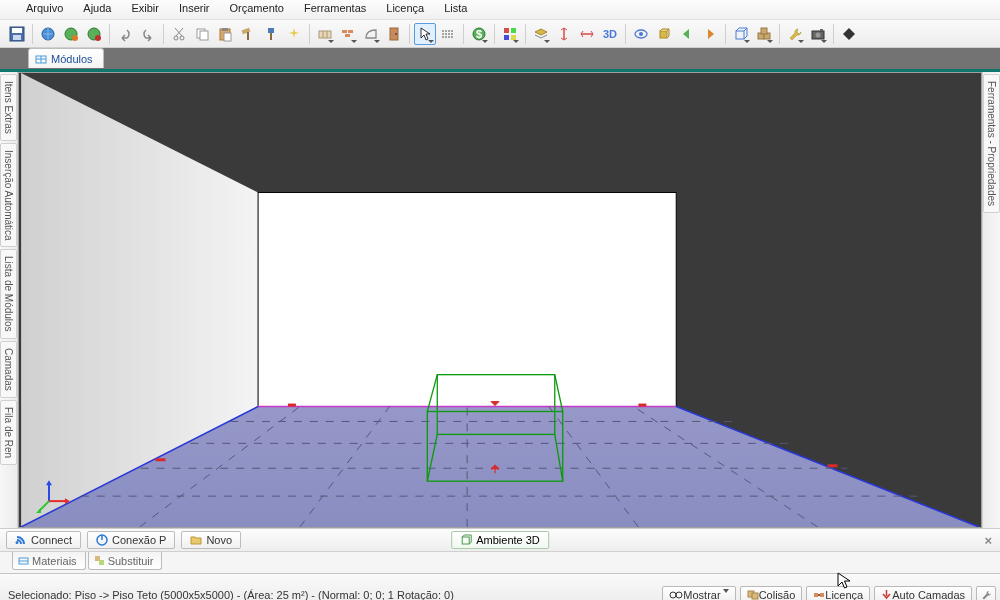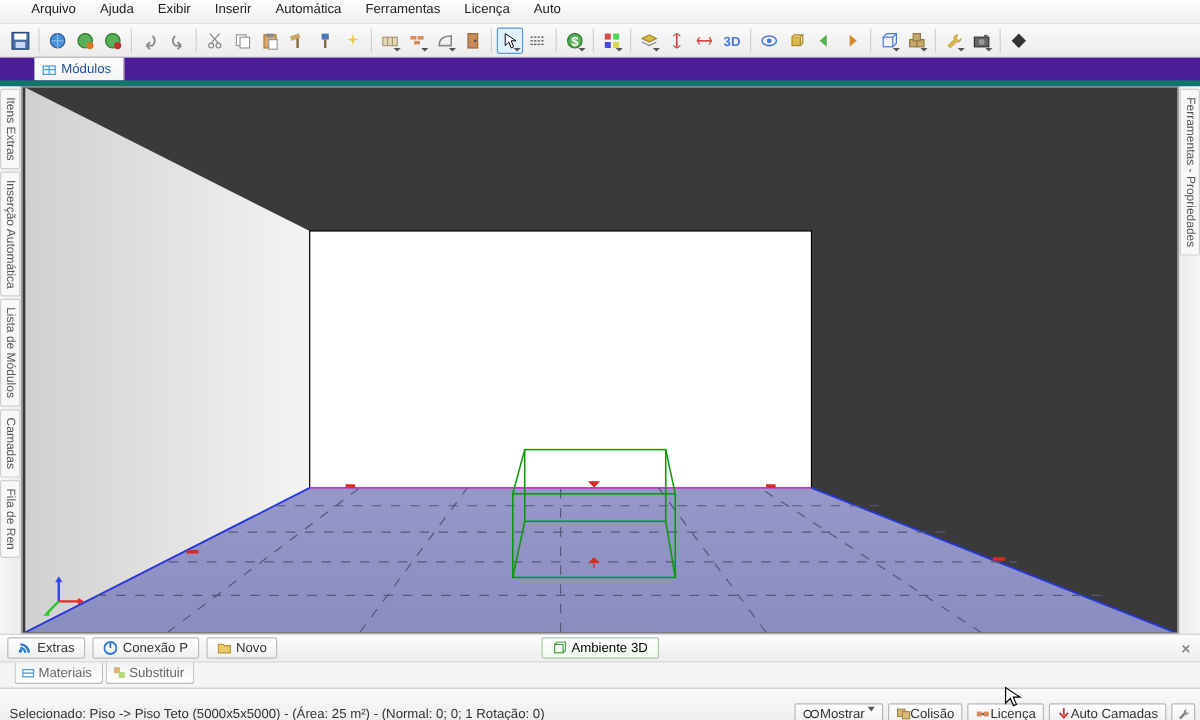--- a/index.html
+++ b/index.html
@@ -3,21 +3,21 @@
 <meta charset="utf-8">
 <style>
 *{box-sizing:border-box;margin:0;padding:0;font-family:Tahoma,Arial,sans-serif;font-size:11px;-webkit-user-select:none;user-select:none}
 html,body{width:1000px;height:600px;overflow:hidden;background:#fff}
 .menubar{height:20px;background:linear-gradient(#fdfdfd,#f0f0f0);display:flex;padding:0 16px;border-bottom:1px solid #e0e0e0}
 .menubar .mi{padding:2px 10px;cursor:default;color:#222}
 .toolbar{height:28px;background:linear-gradient(#fafafa,#ececec);border-bottom:1px solid #d0d0d0;display:flex;align-items:center;padding:0 6px;gap:1px}
 .tbtn{width:22px;height:22px;border:1px solid transparent;border-radius:2px;display:flex;align-items:center;justify-content:center;cursor:default;position:relative}
 .tbtn .dd{position:absolute;right:1px;bottom:1px;width:0;height:0;border-left:3px solid transparent;border-right:3px solid transparent;border-top:3px solid #555}
 .sep{width:1px;height:20px;background:#cfcfcf;margin:0 3px}
-.tabrow{height:24px;background:#4c1d95;border-bottom:5px solid #0f766e;display:flex;align-items:flex-end;padding-left:28px;gap:2px}
+.tabrow{height:24px;background:#737373;border-bottom:3px solid #0f766e;display:flex;padding-left:28px;gap:2px}
 .tab{height:20px;padding:0 10px 0 6px;display:flex;align-items:center;gap:4px;background:linear-gradient(#fff,#f3f3f3);border:1px solid #bcbcbc;border-bottom:none;border-radius:3px 3px 0 0;color:#666}
 .tab.act{color:#1a4f9c;font-weight:normal}
 .workarea{position:relative;height:456px;display:flex}
 .leftgutter{width:18px;background:linear-gradient(to right,#f7f7f7,#ececec);border-right:1px solid #cfcfcf;display:flex;flex-direction:column;align-items:center;gap:2px;padding-top:2px}
 .vtab{writing-mode:vertical-rl;text-orientation:mixed;color:#555;padding:6px 2px;border:1px solid #d0d0d0;background:#f8f8f8;border-radius:2px;font-size:10px}
 .rightgutter{width:18px;background:linear-gradient(to left,#f7f7f7,#ececec);border-left:1px solid #cfcfcf;display:flex;flex-direction:column;align-items:center;padding-top:2px}
 .canvas{flex:1;position:relative;background:#3a3a3a;overflow:hidden;border:1px solid #a0a0a0}
 .lowerbar{height:23px;background:linear-gradient(#fcfcfc,#eee);border-top:1px solid #ccc;display:flex;align-items:center;padding:0 6px;gap:6px;position:relative}
 .pbtn{padding:2px 8px;border:1px solid #bcbcbc;border-radius:2px;background:linear-gradient(#fff,#f0f0f0);display:flex;align-items:center;gap:4px;color:#333}
 .center-tag{position:absolute;left:50%;transform:translateX(-50%);display:flex;align-items:flex-start;gap:4px;padding:2px 8px;border:1px solid #a9c9a9;border-radius:2px;background:linear-gradient(#fff,#f0f8f0)}
@@ -33,24 +33,24 @@
 .cursor{position:absolute;left:837px;top:572px;pointer-events:none;z-index:10}
 </style>
 </head>
 <body>
 
 <div class="menubar">
   <div class="mi">Arquivo</div>
   <div class="mi">Ajuda</div>
   <div class="mi">Exibir</div>
   <div class="mi">Inserir</div>
-  <div class="mi">Automática</div>
+  <div class="mi">Orçamento</div>
   <div class="mi">Ferramentas</div>
   <div class="mi">Licença</div>
-  <div class="mi">Auto</div>
+  <div class="mi">Lista</div>
 </div>
 
 <div class="toolbar">
   <div class="tbtn">
       <svg width="16" height="16">
         <rect x="1" y="1" width="14" height="14" fill="#4a6fa8" stroke="#2a4a78"></rect>
         <rect x="3" y="2" width="10" height="5" fill="#fff"></rect>
         <rect x="4" y="9" width="8" height="5" fill="#c9d8f0"></rect>
       </svg>
     </div>
@@ -358,21 +358,21 @@
   <div class="rightgutter">
     <div class="vtab">Ferramentas - Propriedades</div>
   </div>
 </div>
 
 <div class="lowerbar">
   <div class="pbtn">
     <svg width="12" height="12">
         <path d="M2 10a1.5 1.5 0 1 0 0-3 1.5 1.5 0 0 0 0 3zM2 2a8 8 0 0 1 8 8h-2a6 6 0 0 0-6-6zM2 5a5 5 0 0 1 5 5H5a3 3 0 0 0-3-3z" fill="#2a7ad9"></path>
       </svg>
-    <span>Extras</span>
+    <span>Connect</span>
   </div>
   <div class="pbtn">
     <svg width="12" height="12">
         <circle cx="6" cy="6" r="5" fill="none" stroke="#2a7ad9" stroke-width="1.5"></circle>
         <line x1="6" y1="1" x2="6" y2="6" stroke="#2a7ad9" stroke-width="1.5"></line>
       </svg>
     <span>Conexão P</span>
   </div>
   <div class="pbtn">
     <svg width="12" height="12">

